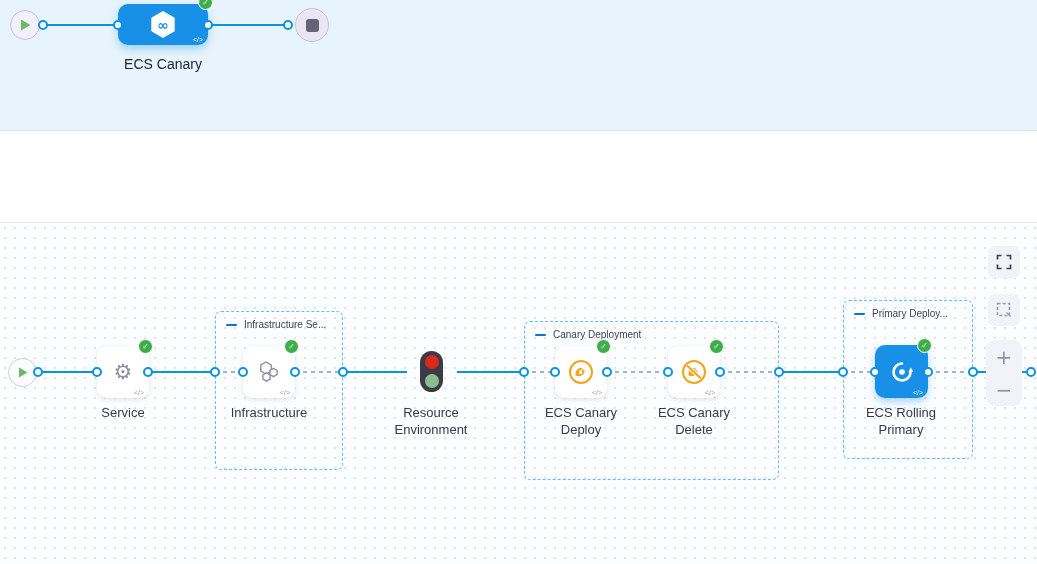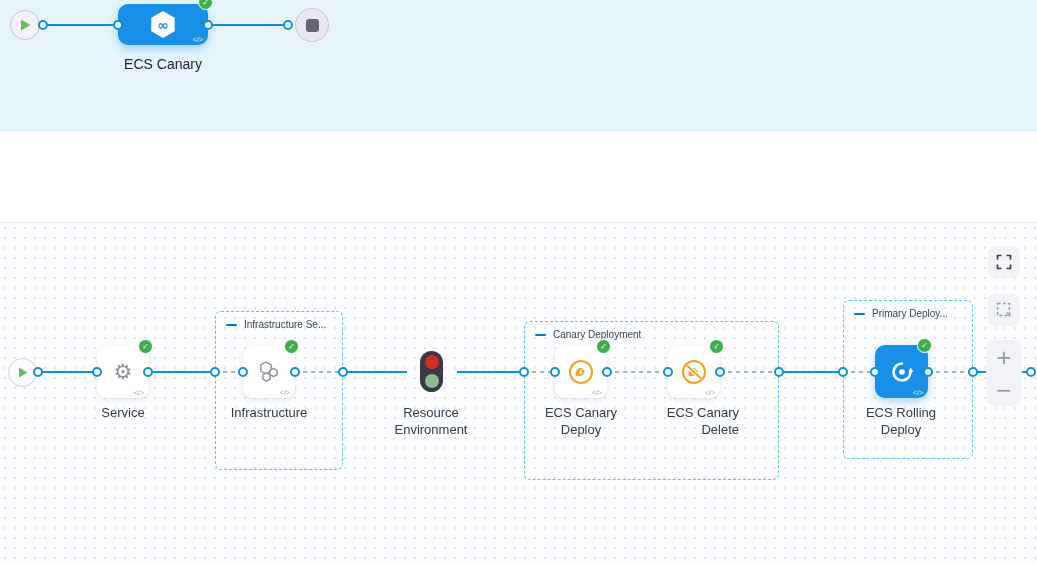--- a/index.html
+++ b/index.html
@@ -239,22 +239,22 @@
 <div class="ring" style="left:838px;top:367px;"></div>
 <div class="ring" style="left:870px;top:367px;"></div>
 <div class="ring" style="left:923px;top:367px;"></div>
 <div class="ring" style="left:968px;top:367px;"></div>
 <div class="ring" style="left:1026px;top:367px;"></div>
 
 <div class="node-label" style="left:68px;top:404px;width:110px;">Service</div>
 <div class="node-label" style="left:214px;top:404px;width:110px;">Infrastructure</div>
 <div class="node-label" style="left:391px;top:404px;width:80px;">Resource Environment</div>
 <div class="node-label" style="left:536px;top:404px;width:90px;">ECS Canary Deploy</div>
-<div class="node-label" style="left:649px;top:404px;width:90px;text-align:right;">ECS Canary Delete</div>
-<div class="node-label" style="left:856px;top:404px;width:90px;">ECS Rolling Deploy</div>
+<div class="node-label" style="left:649px;top:404px;width:90px;">ECS Canary Delete</div>
+<div class="node-label" style="left:856px;top:404px;width:90px;">ECS Rolling Primary</div>
 
 <div class="ctrl-btn" style="left:988px;top:246px;">
   <svg width="16" height="16" viewBox="0 0 16 16">
     <path d="M5.5,1.5 H1.5 V5.5 M10.5,1.5 H14.5 V5.5 M14.5,10.5 V14.5 H10.5 M5.5,14.5 H1.5 V10.5" fill="none" stroke="#3e404f" stroke-width="1.7"></path>
   </svg>
 </div>
 <div class="ctrl-btn" style="left:988px;top:294px;">
   <svg width="16" height="16" viewBox="0 0 16 16">
     <rect x="1.5" y="1.5" width="12" height="12" fill="none" stroke="#989db0" stroke-width="1.5" stroke-dasharray="3 2.2"></rect>
     <path d="M10.5,10.5 L14.5,14.5" stroke="#989db0" stroke-width="1.5"></path>

